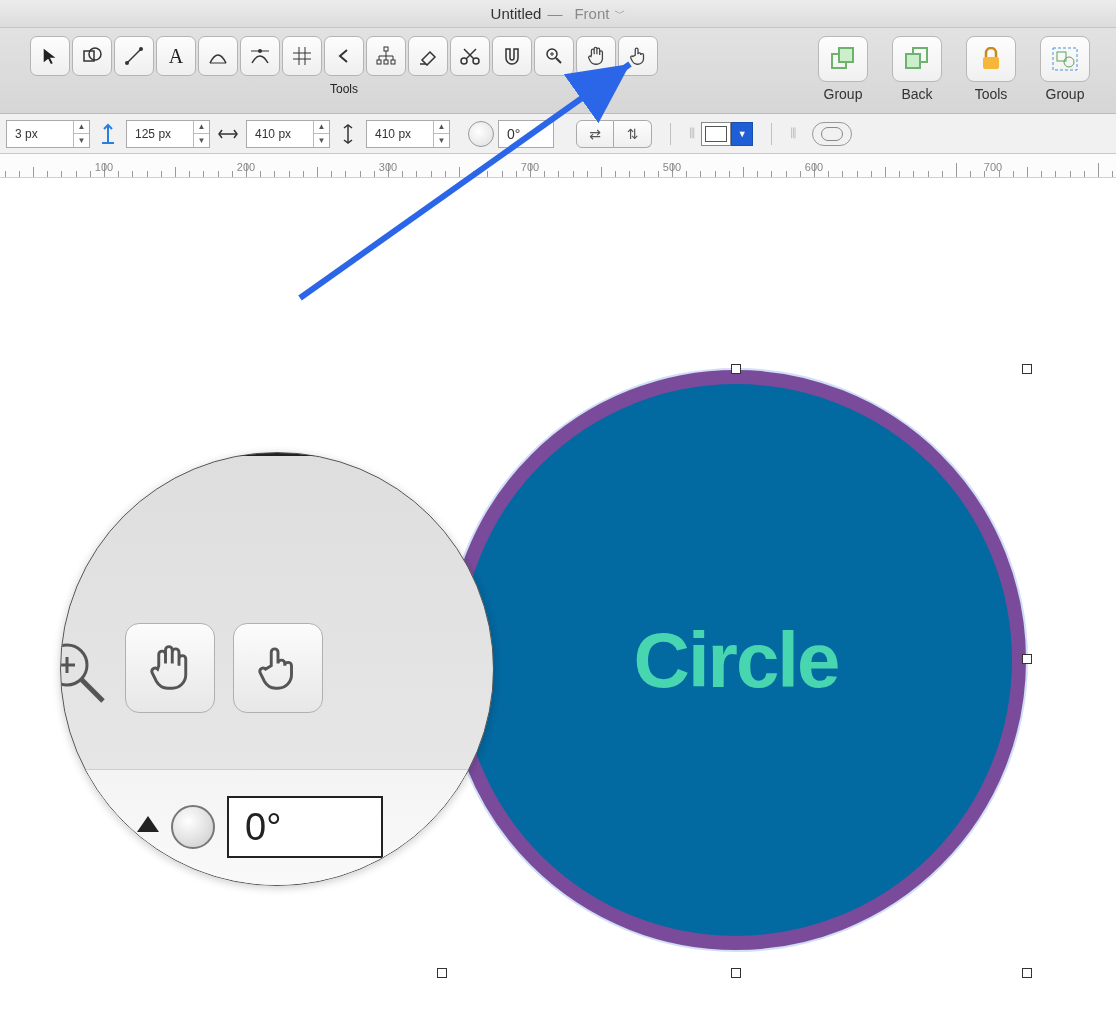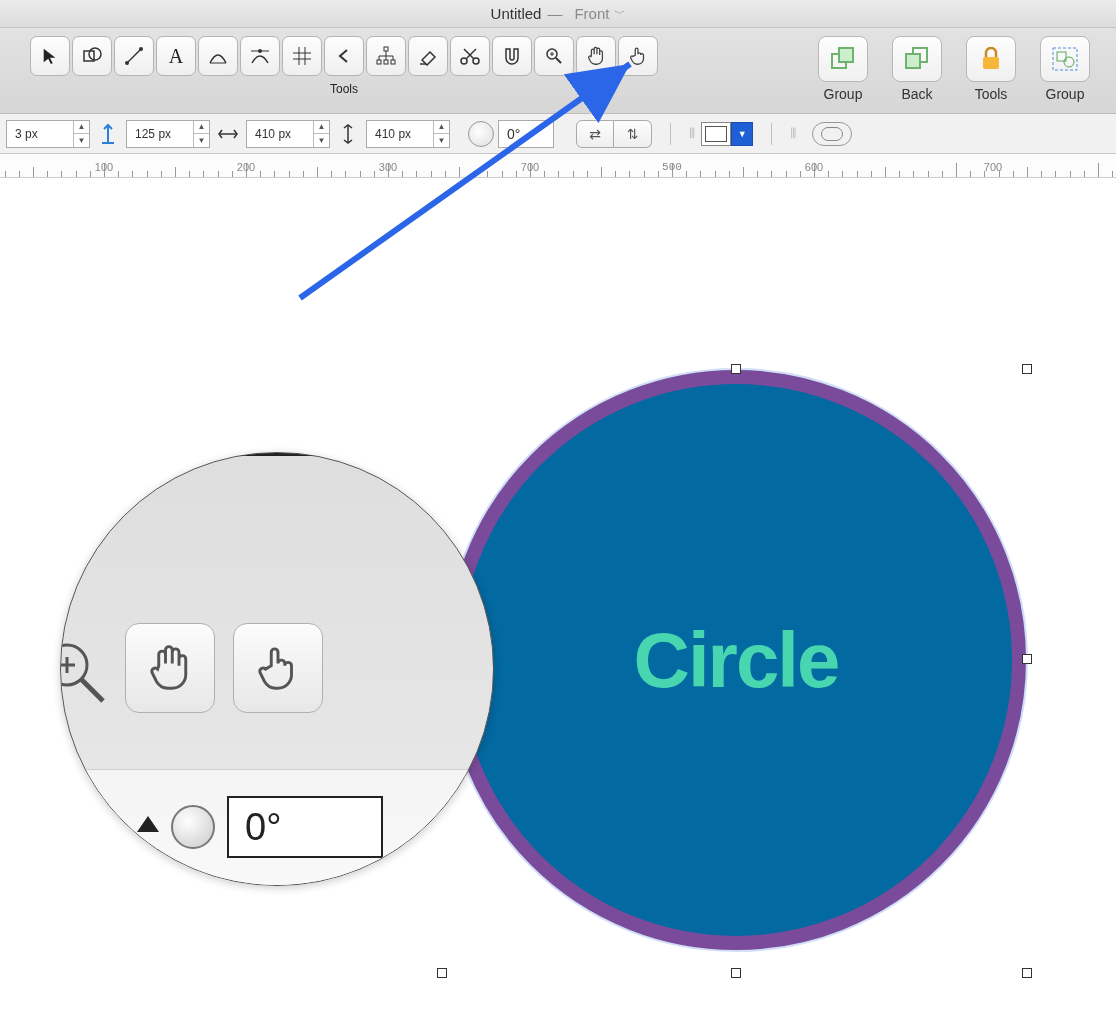--- a/index.html
+++ b/index.html
@@ -386,21 +386,21 @@
     <div class="tick" style="left: 1041.2px; height: 6px;"></div>
     <div class="tick" style="left: 1055.4px; height: 6px;"></div>
     <div class="tick" style="left: 1069.6px; height: 6px;"></div>
     <div class="tick" style="left: 1083.8px; height: 6px;"></div>
     <div class="tick" style="left: 1098px; height: 14px;"></div>
     <div class="tick" style="left: 1112.2px; height: 6px;"></div>
     <div class="num" style="left: 104px;">100</div>
     <div class="num" style="left: 246px;">200</div>
     <div class="num" style="left: 388px;">300</div>
     <div class="num" style="left: 530px;">700</div>
-    <div class="num" style="left: 672px; font-family: Liberation Mono, monospace;">500</div>
+    <div class="num" style="left: 672px;">500</div>
     <div class="num" style="left: 814px;">600</div>
     <div class="num" style="left: 956px; margin-left: 37px;">700</div>
   </div>
 
 <div class="canvas">
 
   <div class="circle-shape">
     <span class="circle-label">Circle</span>
   </div>
 

